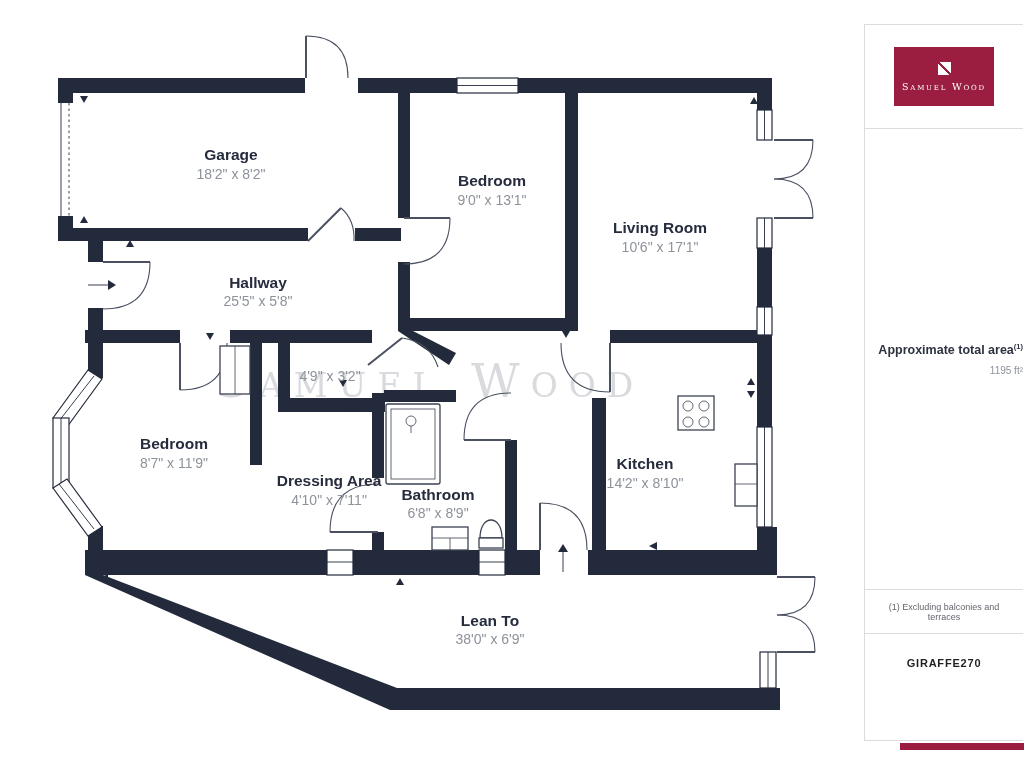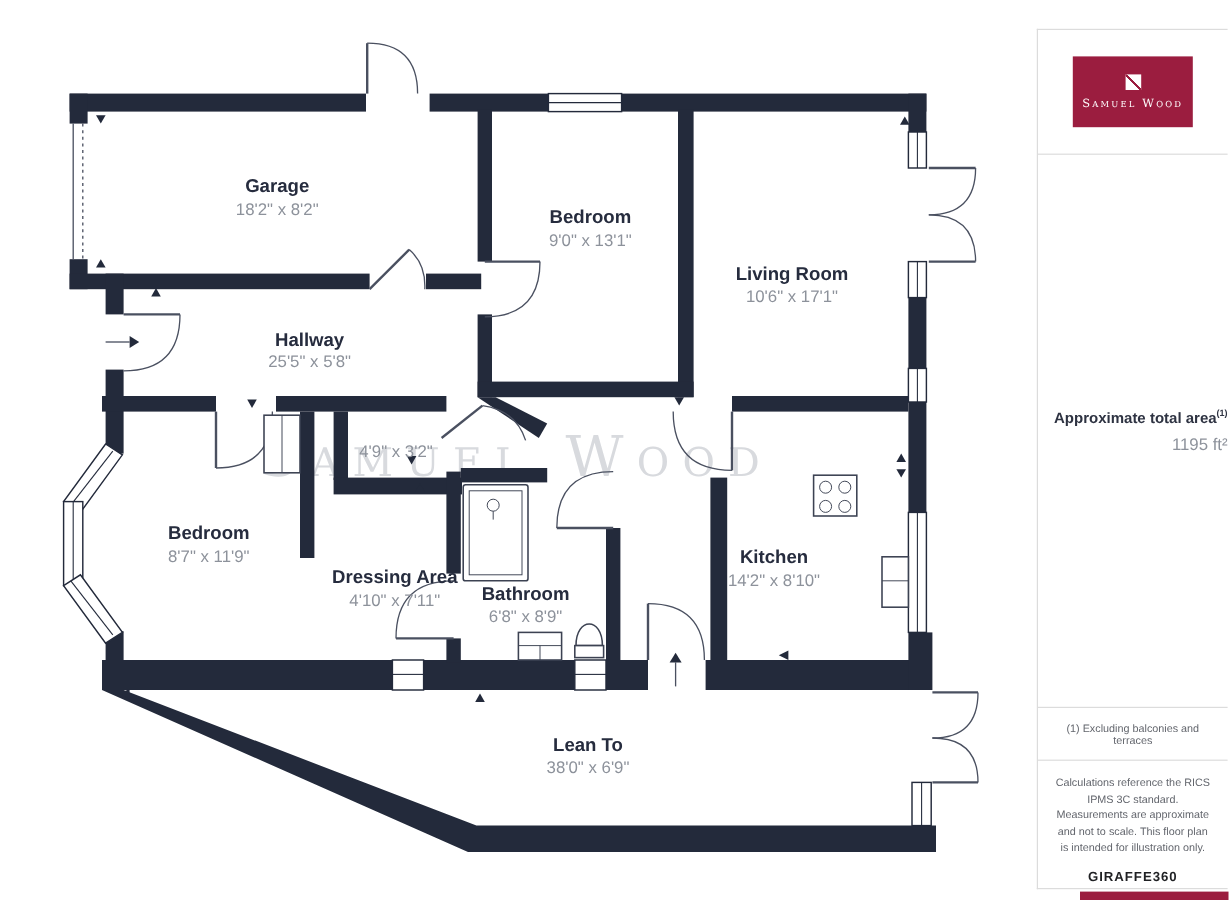--- a/index.html
+++ b/index.html
@@ -35,21 +35,21 @@
   .disc-sec{height:106px;border-bottom:none;justify-content:flex-start;padding-top:12px;}
   .logo-box{width:100px;height:59px;background:#9b1d3f;display:flex;flex-direction:column;
             align-items:center;justify-content:center;}
   .logo-icon{width:13px;height:13px;background:#ffffff;position:relative;margin-bottom:6px;}
   .logo-icon .diag{position:absolute;inset:0;
      background:linear-gradient(45deg,transparent 46%,#9b1d3f 46%,#9b1d3f 54%,transparent 54%);}
   .logo-text{font-family:"DejaVu Serif",serif;font-variant:small-caps;font-size:9.5px;
              letter-spacing:1.8px;color:#ffffff;white-space:nowrap;}
   .area-label{font-size:12.5px;font-weight:bold;color:#2e3342;}
   .area-label sup{font-size:7.5px;}
-  .area-value{font-size:14px;color:#8d929b;margin-top:7px;}
+  .area-value{font-size:10px;color:#8d929b;margin-top:7px;}
   .footnote{font-size:9px;color:#63666d;text-align:center;padding:0 8px;}
   .disclaimer{font-size:9px;color:#63666d;text-align:center;line-height:1.5;margin:0;padding:0 13px;}
   .credit{margin-top:11px;font-size:11px;color:#1f2023;letter-spacing:0.8px;font-weight:bold;}
   .credit .credit-bold{font-weight:bold;}
   .accent-bar{position:absolute;left:36px;top:743px;width:124px;height:7px;background:#9b1d3f;}
 </style>
 </head>
 <body>
 
 <div class="stage">
@@ -324,19 +324,18 @@
         </div>
       </section>
       <section class="sec area-sec">
         <div class="area-label"><span>Approximate total area</span><sup>(1)</sup></div>
         <div class="area-value">1195 ft²</div>
       </section>
       <section class="sec foot-sec">
         <div class="footnote">(1) Excluding balconies and terraces</div>
       </section>
       <section class="sec disc-sec">
-        <p class="disclaimer">Calculations reference the RICS IPMS 3C standard. Measurements are approximate and not to scale. This floor plan is intended for illustration only.</p>
-        <div class="credit"><span>GIRAFFE</span><span class="credit-bold">360</span></div>
+        <div class="credit"><span>GIRAFFE</span><span class="credit-bold">270</span></div>
       </section>
     </div>
     <div class="accent-bar"></div>
   </aside>
 </div>
 
 </body></html>

